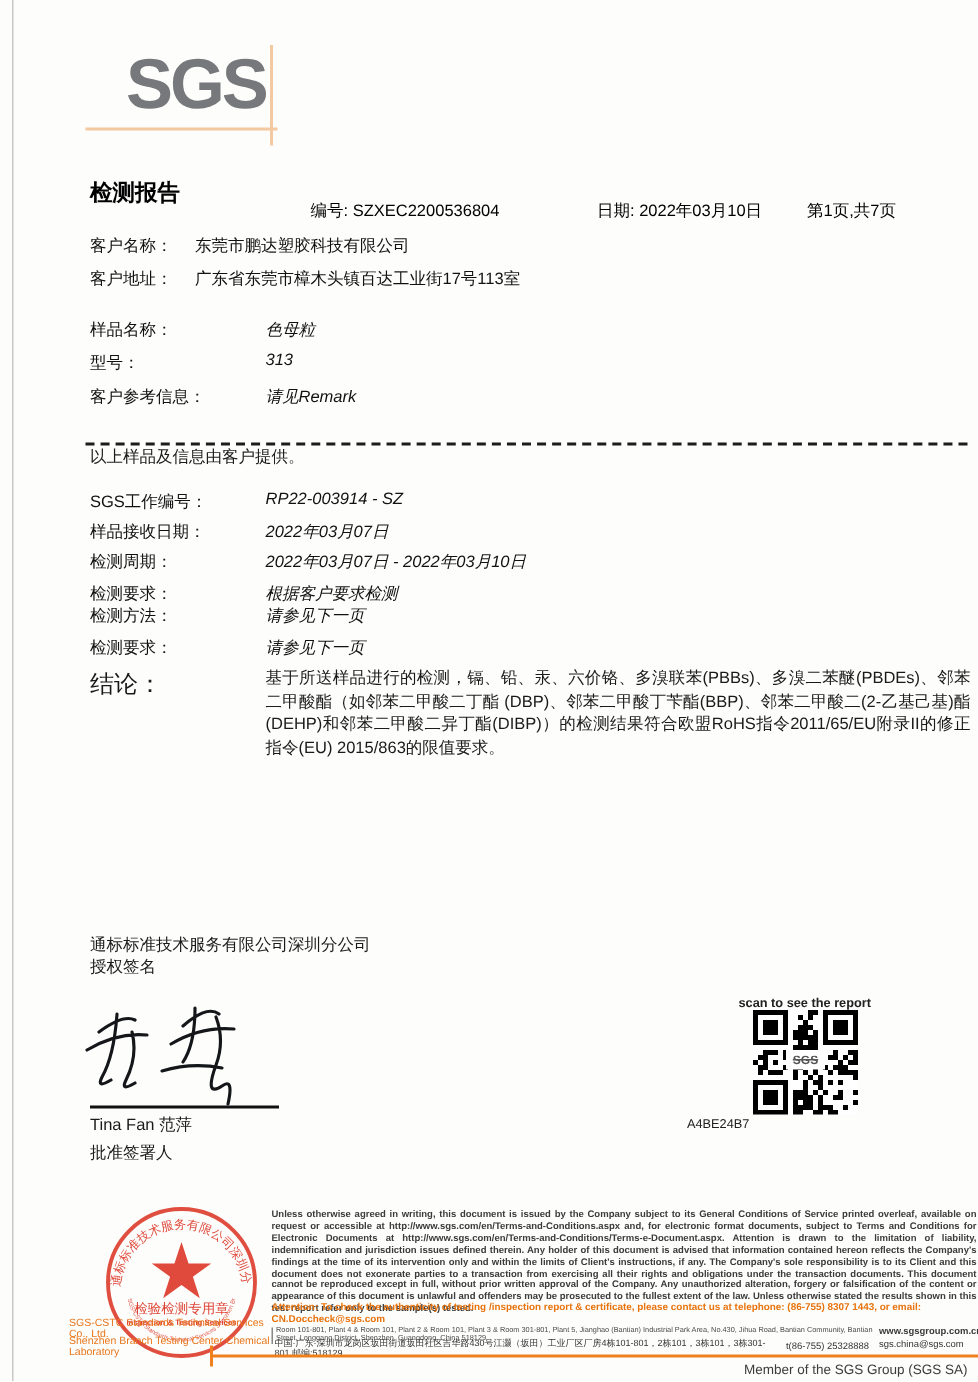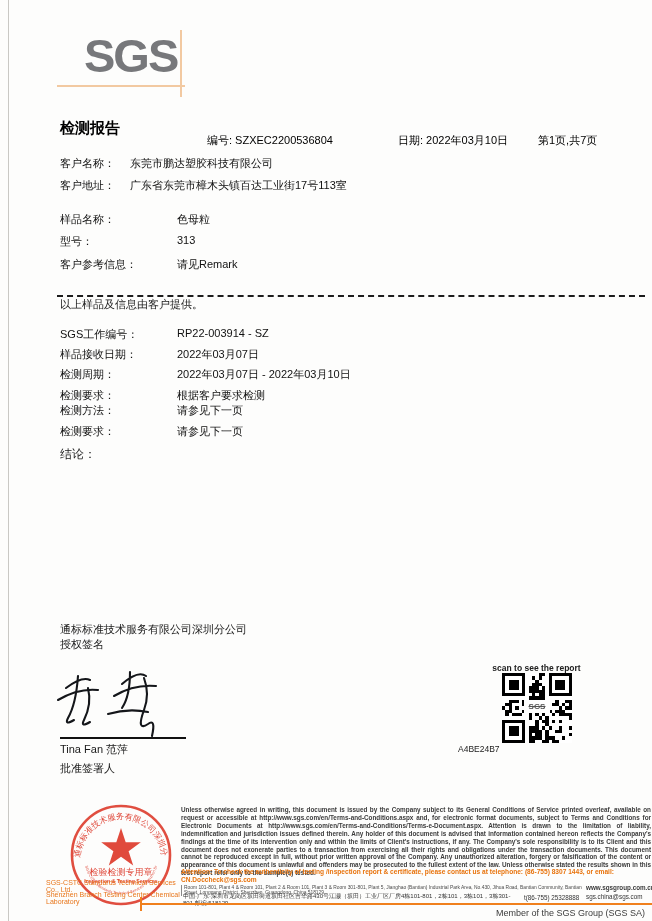--- a/index.html
+++ b/index.html
@@ -11,24 +11,24 @@
         color:#77787b;letter-spacing:-2px;line-height:1;}
   .logo-hline{position:absolute;left:57px;top:85px;width:128px;height:2px;background:#f2c9a1;}
   .logo-vline{position:absolute;left:180px;top:30px;width:2px;height:67px;background:#f2c9a1;}
   
   .title{position:absolute;left:60px;top:119px;font-size:15px;font-weight:bold;color:#000;}
   .meta{position:absolute;top:123px;font-size:11px;color:#000;margin-top:10px;}
   
   .row{position:absolute;left:0;width:652px;font-size:11px;color:#111;}
   .row .lbl{position:absolute;left:60px;white-space:nowrap;}
   .row .val{position:absolute;white-space:nowrap;}
-  .val-c1{left:130px;} .val-c2{left:177px;}
+  .val-c1{left:130px;} .val-c2{left:177px;font-style:italic;}
   .note{position:absolute;left:60px;top:277px;font-size:11px;margin-top:20px;}
   .dashes{position:absolute;left:57px;top:295px;width:588px;border-top:2px dashed #1c1c1c;}
-  .conclusion-lbl{position:absolute;left:60px;top:446px;font-size:12px;}
+  .conclusion-lbl{position:absolute;left:60px;top:446px;font-size:16px;}
   .conclusion{position:absolute;left:177px;top:445px;width:470px;font-size:11px;
               line-height:15.6px;text-align:justify;}
   
   .sig-company{position:absolute;left:60px;top:622px;font-size:11px;}
   .sig-auth{position:absolute;left:60px;top:637px;font-size:11px;}
   .sig-svg{position:absolute;left:52px;top:662px;}
   .sig-line{position:absolute;left:60px;top:737px;width:126px;height:2px;background:#111;}
   .sig-name{position:absolute;left:60px;top:742px;font-size:11px;}
   .sig-title{position:absolute;left:60px;top:761px;font-size:11px;}
   
@@ -117,20 +117,21 @@
   <div class="row" style="top:403px;">
     <span class="lbl">检测方法：</span>
     <span class="val val-c2">请参见下一页</span>
   </div>
   <div class="row" style="top:424px;">
     <span class="lbl">检测要求：</span>
     <span class="val val-c2">请参见下一页</span>
   </div>
 
   <div class="conclusion-lbl">结论：</div>
+  <div class="conclusion">基于所送样品进行的检测，镉、铅、汞、六价铬、多溴联苯(PBBs)、多溴二苯醚(PBDEs)、邻苯二甲酸酯（如邻苯二甲酸二丁酯 (DBP)、邻苯二甲酸丁苄酯(BBP)、邻苯二甲酸二(2-乙基己基)酯(DEHP)和邻苯二甲酸二异丁酯(DIBP)）的检测结果符合欧盟RoHS指令2011/65/EU附录II的修正指令(EU) 2015/863的限值要求。</div>
 
   <div class="sig-company">通标标准技术服务有限公司深圳分公司</div>
   <div class="sig-auth">授权签名</div>
   <svg class="sig-svg" width="150" height="78" viewBox="0 0 150 78">
     <g fill="none" stroke="#14161a" stroke-width="2.1" stroke-linecap="round">
       <path d="M14 26 Q30 14 38 18 M6 38 Q26 26 46 28 M26 14 Q24 42 16 56 Q12 64 22 58 M36 26 Q40 42 32 58 Q28 66 38 60"></path>
       <path d="M70 22 Q86 8 94 14 M62 34 Q82 22 104 24 M78 10 Q78 34 70 46 M92 16 Q98 32 92 48 Q84 70 96 62 Q104 56 100 74"></path>
       <path d="M56 52 Q76 46 96 50"></path>
     </g>
   </svg>

